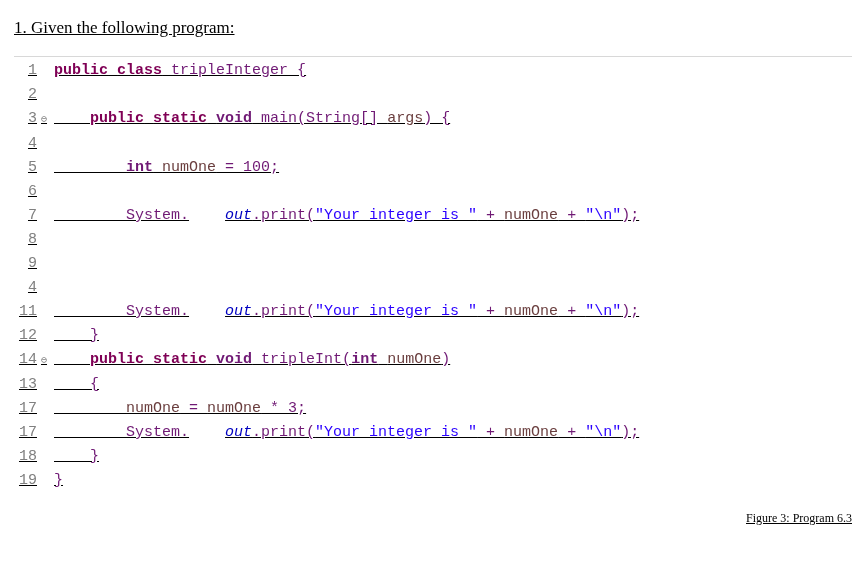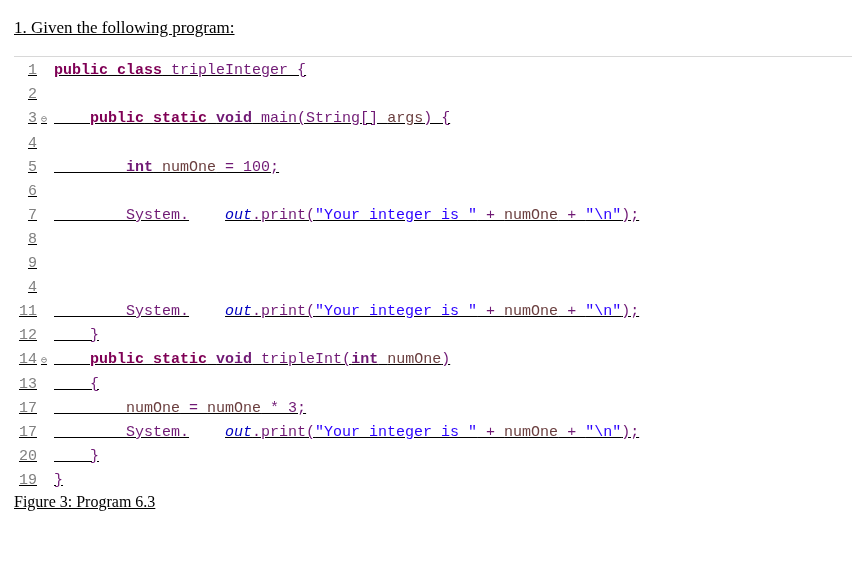--- a/index.html
+++ b/index.html
@@ -59,23 +59,24 @@
       display: inline-block;
     }
     .kw { color: #7f0055; font-weight: bold; }
     .type { color: #701a75; font-weight: bold; }
     .plain { color: #701a75; }
     .static-field { color: #0000c0; font-style: italic; margin-left: 36px; }
     .method-static-ital { font-style: italic; color: #2a2a2a; }
     .string { color: #2a00ff; }
     .local { color: #6a3e3e; }
     .figure-caption {
-      text-align: left;
-      font-size: 16px;
+      text-align: right;
+      font-size: 12px;
       color: #000000;
+      margin-top: 18px;
       font-family: "Times New Roman", Times, serif;
     }
   </style>
 </head>
 <body>
 
 <div class="document">
   <div class="question-text">1. Given the following program:</div>
 
   <div class="code-block" id="code-block">
@@ -88,18 +89,18 @@
       <div class="code-line"><span class="gutter"><span class="line-number">7</span><span class="fold-marker"></span></span><span class="code-content"><span class="plain">        System.</span><span class="static-field">out</span><span class="plain">.print(</span><span class="string">"Your integer is "</span><span class="plain"> + </span><span class="local">numOne</span><span class="plain"> + </span><span class="string">"\n"</span><span class="plain">);</span></span></div>
       <div class="code-line"><span class="gutter"><span class="line-number">8</span><span class="fold-marker"></span></span><span class="code-content"></span></div>
       <div class="code-line"><span class="gutter"><span class="line-number">9</span><span class="fold-marker"></span></span></div>
       <div class="code-line"><span class="gutter"><span class="line-number">4</span><span class="fold-marker"></span></span><span class="code-content"></span></div>
       <div class="code-line"><span class="gutter"><span class="line-number">11</span><span class="fold-marker"></span></span><span class="code-content"><span class="plain">        System.</span><span class="static-field">out</span><span class="plain">.print(</span><span class="string">"Your integer is "</span><span class="plain"> + </span><span class="local">numOne</span><span class="plain"> + </span><span class="string">"\n"</span><span class="plain">);</span></span></div>
       <div class="code-line"><span class="gutter"><span class="line-number">12</span><span class="fold-marker"></span></span><span class="code-content"><span class="plain">    }</span></span></div>
       <div class="code-line"><span class="gutter"><span class="line-number">14</span><span class="fold-marker">⊖</span></span><span class="code-content"><span class="plain">    </span><span class="kw">public</span><span class="plain"> </span><span class="kw">static</span><span class="plain"> </span><span class="type">void</span><span class="plain"> tripleInt(</span><span class="type">int</span><span class="plain"> </span><span class="local">numOne</span><span class="plain">)</span></span></div>
       <div class="code-line"><span class="gutter"><span class="line-number">13</span><span class="fold-marker"></span></span><span class="code-content"><span class="plain">    {</span></span></div>
       <div class="code-line"><span class="gutter"><span class="line-number">17</span><span class="fold-marker"></span></span><span class="code-content"><span class="plain">        </span><span class="local">numOne</span><span class="plain"> = </span><span class="local">numOne</span><span class="plain"> * 3;</span></span></div>
       <div class="code-line"><span class="gutter"><span class="line-number">17</span><span class="fold-marker"></span></span><span class="code-content"><span class="plain">        System.</span><span class="static-field">out</span><span class="plain">.print(</span><span class="string">"Your integer is "</span><span class="plain"> + </span><span class="local">numOne</span><span class="plain"> + </span><span class="string">"\n"</span><span class="plain">);</span></span></div>
-      <div class="code-line"><span class="gutter"><span class="line-number">20</span><span class="fold-marker"></span></span><span class="code-content"><span class="plain">    }</span></span></div>
+      <div class="code-line"><span class="gutter"><span class="line-number">18</span><span class="fold-marker"></span></span><span class="code-content"><span class="plain">    }</span></span></div>
       <div class="code-line"><span class="gutter"><span class="line-number">19</span><span class="fold-marker"></span></span><span class="code-content"><span class="plain">}</span></span></div>
     </div>
 
   <div class="figure-caption">Figure 3: Program 6.3</div>
 </div>
 
 </body></html>

